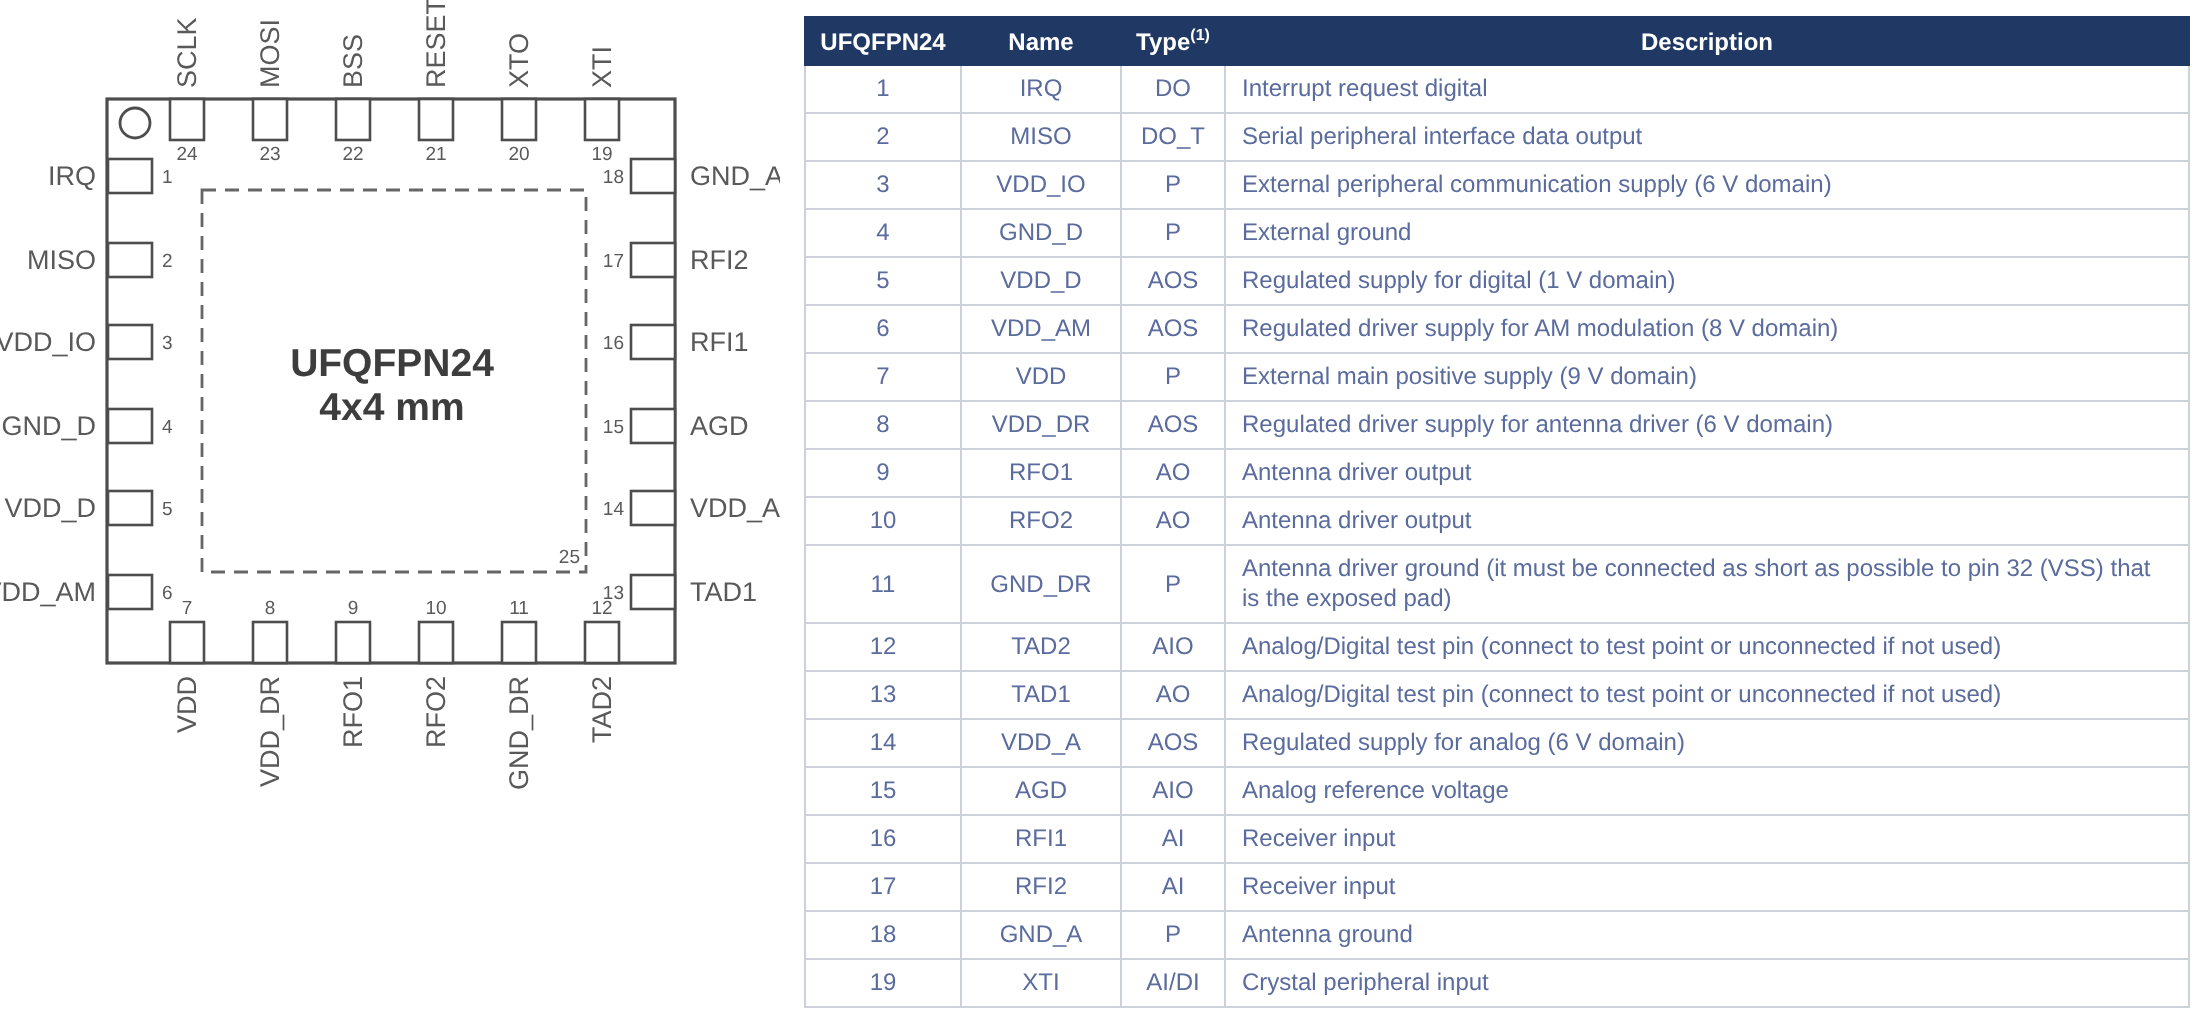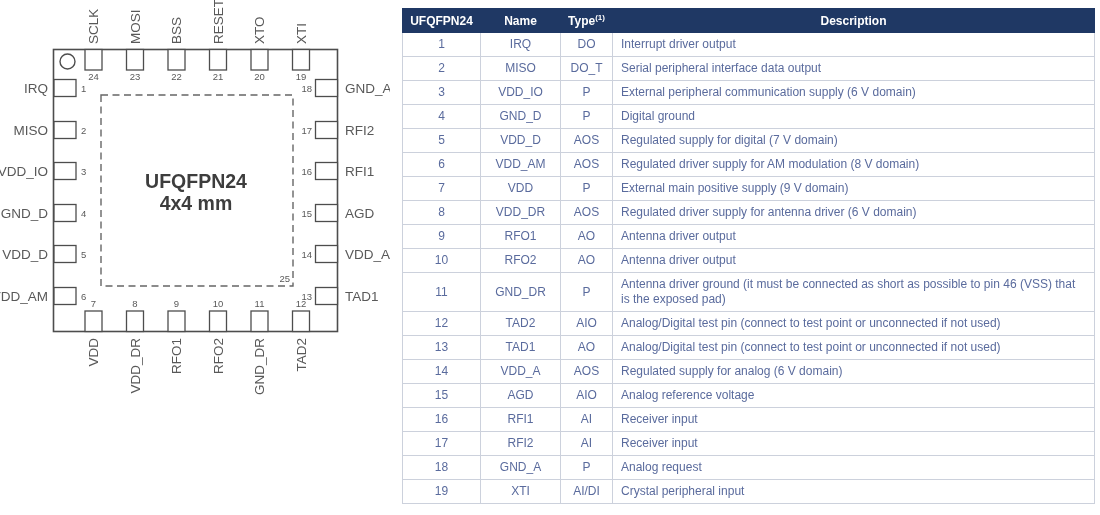--- a/index.html
+++ b/index.html
@@ -156,45 +156,45 @@
         <th>Name</th>
         <th><span>Type</span><sup>(1)</sup></th>
         <th>Description</th>
       </tr>
     </thead>
     <tbody>
       <tr>
           <td class="c">1</td>
           <td class="c">IRQ</td>
           <td class="c">DO</td>
-          <td>Interrupt driver output</td>
+          <td>Interrupt request digital</td>
         </tr>
       <tr>
           <td class="c">2</td>
           <td class="c">MISO</td>
           <td class="c">DO_T</td>
           <td>Serial peripheral interface data output</td>
         </tr>
       <tr>
           <td class="c">3</td>
           <td class="c">VDD_IO</td>
           <td class="c">P</td>
           <td>External peripheral communication supply (6 V domain)</td>
         </tr>
       <tr>
           <td class="c">4</td>
           <td class="c">GND_D</td>
           <td class="c">P</td>
-          <td>Digital ground</td>
+          <td>External ground</td>
         </tr>
       <tr>
           <td class="c">5</td>
           <td class="c">VDD_D</td>
           <td class="c">AOS</td>
-          <td>Regulated supply for digital (7 V domain)</td>
+          <td>Regulated supply for digital (1 V domain)</td>
         </tr>
       <tr>
           <td class="c">6</td>
           <td class="c">VDD_AM</td>
           <td class="c">AOS</td>
           <td>Regulated driver supply for AM modulation (8 V domain)</td>
         </tr>
       <tr>
           <td class="c">7</td>
           <td class="c">VDD</td>
@@ -216,21 +216,21 @@
       <tr>
           <td class="c">10</td>
           <td class="c">RFO2</td>
           <td class="c">AO</td>
           <td>Antenna driver output</td>
         </tr>
       <tr>
           <td class="c">11</td>
           <td class="c">GND_DR</td>
           <td class="c">P</td>
-          <td>Antenna driver ground (it must be connected as short as possible to pin 46 (VSS) that is the exposed pad)</td>
+          <td>Antenna driver ground (it must be connected as short as possible to pin 32 (VSS) that is the exposed pad)</td>
         </tr>
       <tr>
           <td class="c">12</td>
           <td class="c">TAD2</td>
           <td class="c">AIO</td>
           <td>Analog/Digital test pin (connect to test point or unconnected if not used)</td>
         </tr>
       <tr>
           <td class="c">13</td>
           <td class="c">TAD1</td>
@@ -258,21 +258,21 @@
       <tr>
           <td class="c">17</td>
           <td class="c">RFI2</td>
           <td class="c">AI</td>
           <td>Receiver input</td>
         </tr>
       <tr>
           <td class="c">18</td>
           <td class="c">GND_A</td>
           <td class="c">P</td>
-          <td>Analog request</td>
+          <td>Antenna ground</td>
         </tr>
       <tr>
           <td class="c">19</td>
           <td class="c">XTI</td>
           <td class="c">AI/DI</td>
           <td>Crystal peripheral input</td>
         </tr>
     </tbody>
   </table>
 

